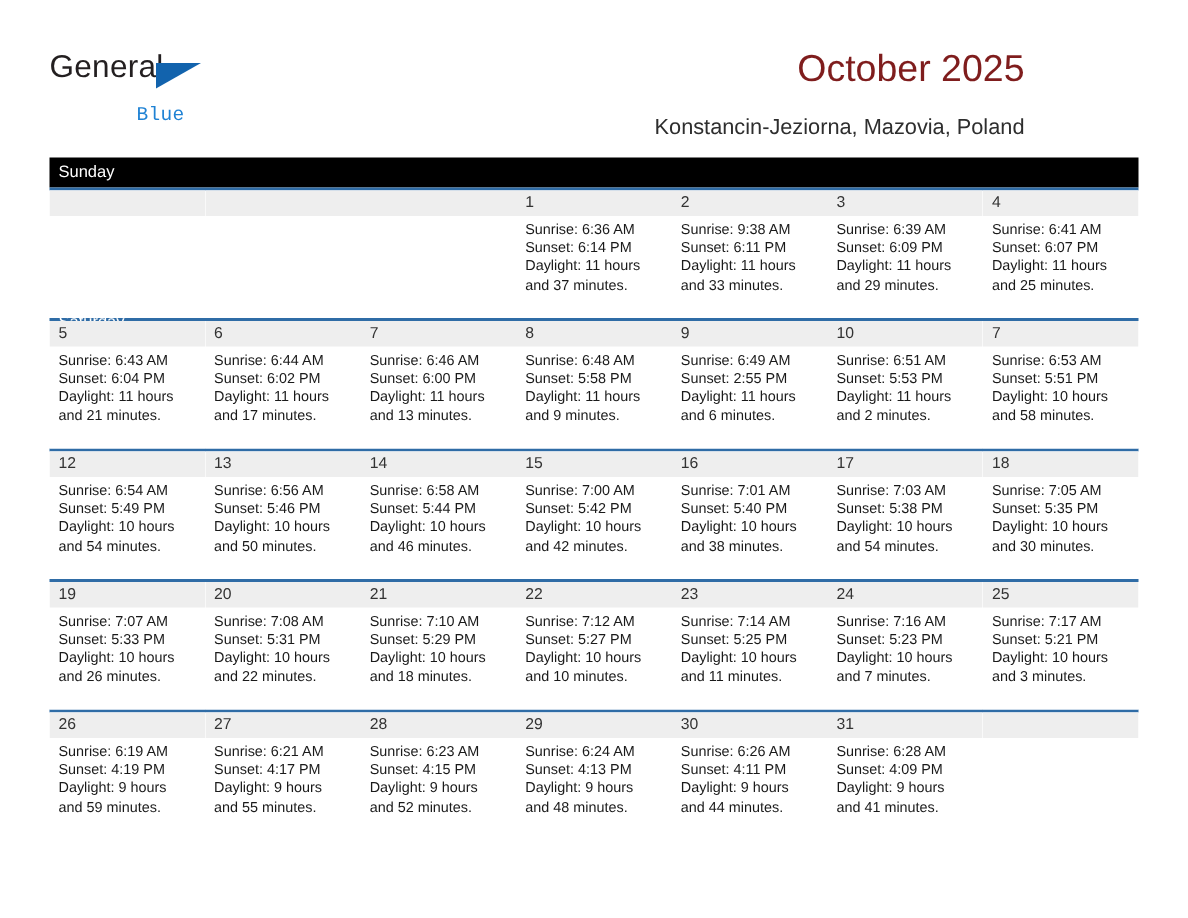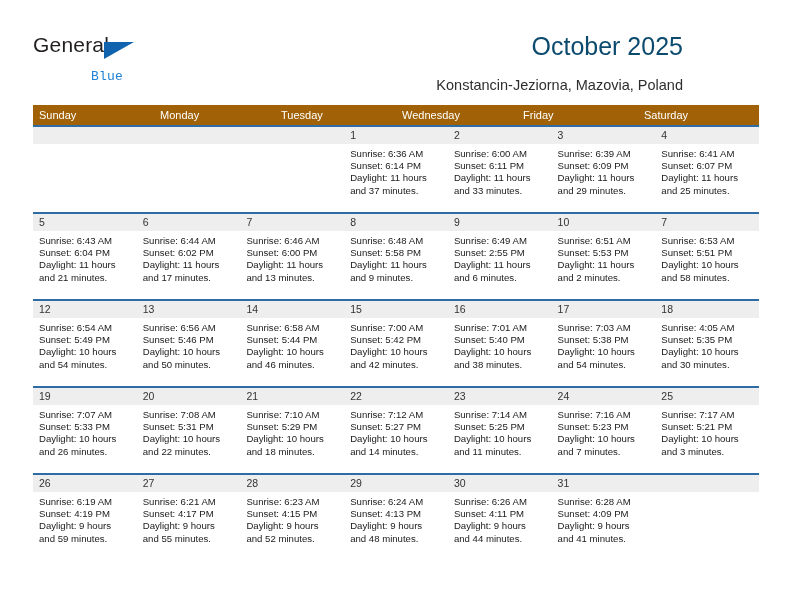--- a/index.html
+++ b/index.html
@@ -62,21 +62,21 @@
     color: #1f82d4;
     letter-spacing: 0.2px;
     font-family: Liberation Mono, monospace;
     margin-top: 15px;
   }
   .title {
     position: absolute;
     right: 33px;
     top: 32px;
     font-size: 25px;
-    color: #0c4a6e;
+    color: #7f1d1d;
     text-align: right;
     white-space: nowrap;
   }
   .subtitle {
     position: absolute;
     right: 33px;
     top: 77px;
     font-size: 14.5px;
     color: #2e2e2e;
     text-align: center;
@@ -85,22 +85,23 @@
 
   
   .calendar {
     position: absolute;
     left: 33px;
     top: 105px;
     width: 726px;
   }
   .weekday-row {
     display: flex;
-    background: #a16207;
+    background: #000000;
     height: 20px;
+    flex-direction: column;
   }
   .weekday {
     flex: 1 1 0;
     color: #ffffff;
     font-size: 11px;
     line-height: 20px;
     padding-left: 6px;
     box-sizing: border-box;
     white-space: nowrap;
   }
@@ -199,21 +200,21 @@
           <div class="day-info">
             <div>Sunrise: 6:36 AM</div>
             <div>Sunset: 6:14 PM</div>
             <div>Daylight: 11 hours</div>
             <div>and 37 minutes.</div>
           </div>
         </div>
       <div class="day">
           <span class="day-num">2</span>
           <div class="day-info">
-            <div>Sunrise: 6:00 AM</div>
+            <div>Sunrise: 9:38 AM</div>
             <div>Sunset: 6:11 PM</div>
             <div>Daylight: 11 hours</div>
             <div>and 33 minutes.</div>
           </div>
         </div>
       <div class="day">
           <span class="day-num">3</span>
           <div class="day-info">
             <div>Sunrise: 6:39 AM</div>
             <div>Sunset: 6:09 PM</div>
@@ -349,21 +350,21 @@
           <div class="day-info">
             <div>Sunrise: 7:03 AM</div>
             <div>Sunset: 5:38 PM</div>
             <div>Daylight: 10 hours</div>
             <div>and 54 minutes.</div>
           </div>
         </div>
       <div class="day">
           <span class="day-num">18</span>
           <div class="day-info">
-            <div>Sunrise: 4:05 AM</div>
+            <div>Sunrise: 7:05 AM</div>
             <div>Sunset: 5:35 PM</div>
             <div>Daylight: 10 hours</div>
             <div>and 30 minutes.</div>
           </div>
         </div>
     </div>
 
     <div class="week">
       <div class="day">
           <span class="day-num">19</span>
@@ -391,21 +392,21 @@
             <div>Daylight: 10 hours</div>
             <div>and 18 minutes.</div>
           </div>
         </div>
       <div class="day">
           <span class="day-num">22</span>
           <div class="day-info">
             <div>Sunrise: 7:12 AM</div>
             <div>Sunset: 5:27 PM</div>
             <div>Daylight: 10 hours</div>
-            <div>and 14 minutes.</div>
+            <div>and 10 minutes.</div>
           </div>
         </div>
       <div class="day">
           <span class="day-num">23</span>
           <div class="day-info">
             <div>Sunrise: 7:14 AM</div>
             <div>Sunset: 5:25 PM</div>
             <div>Daylight: 10 hours</div>
             <div>and 11 minutes.</div>
           </div>

